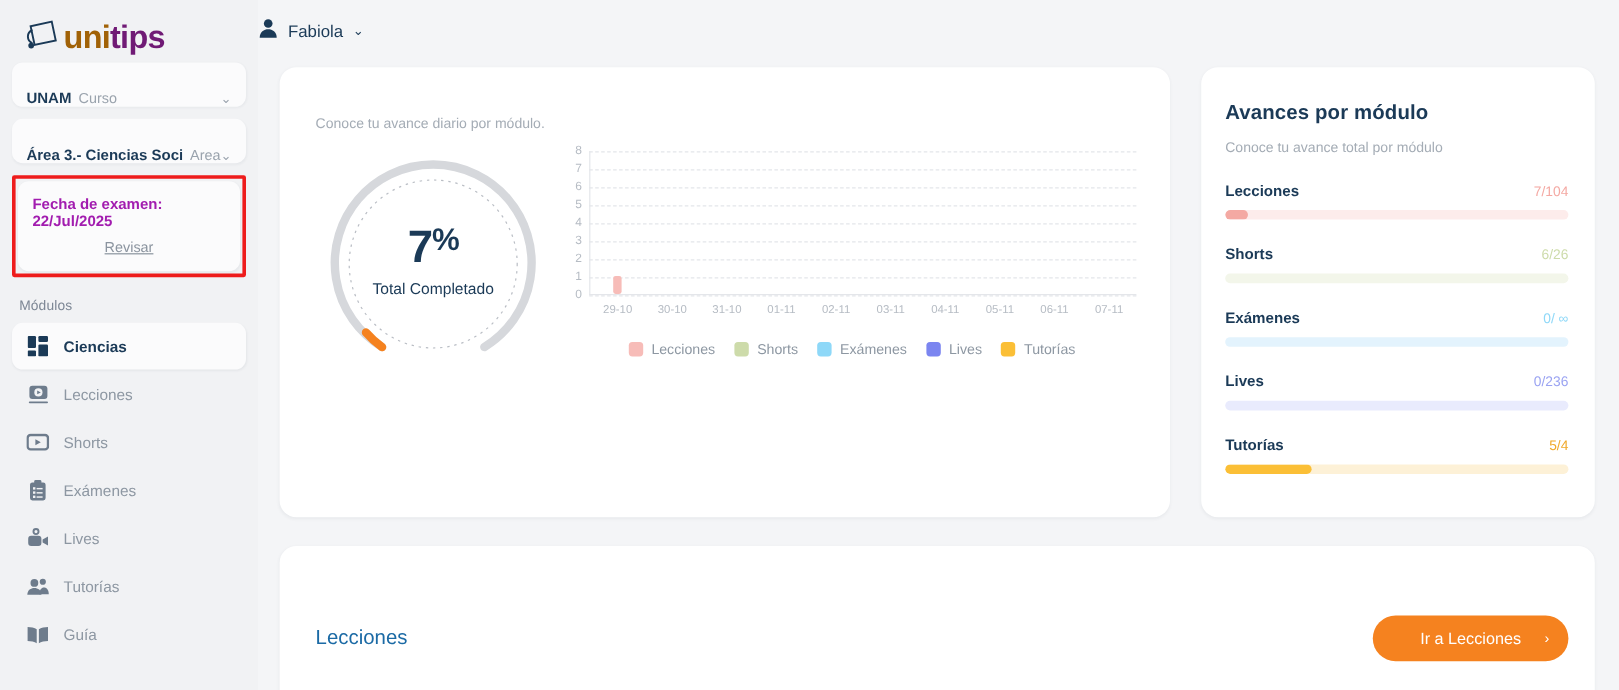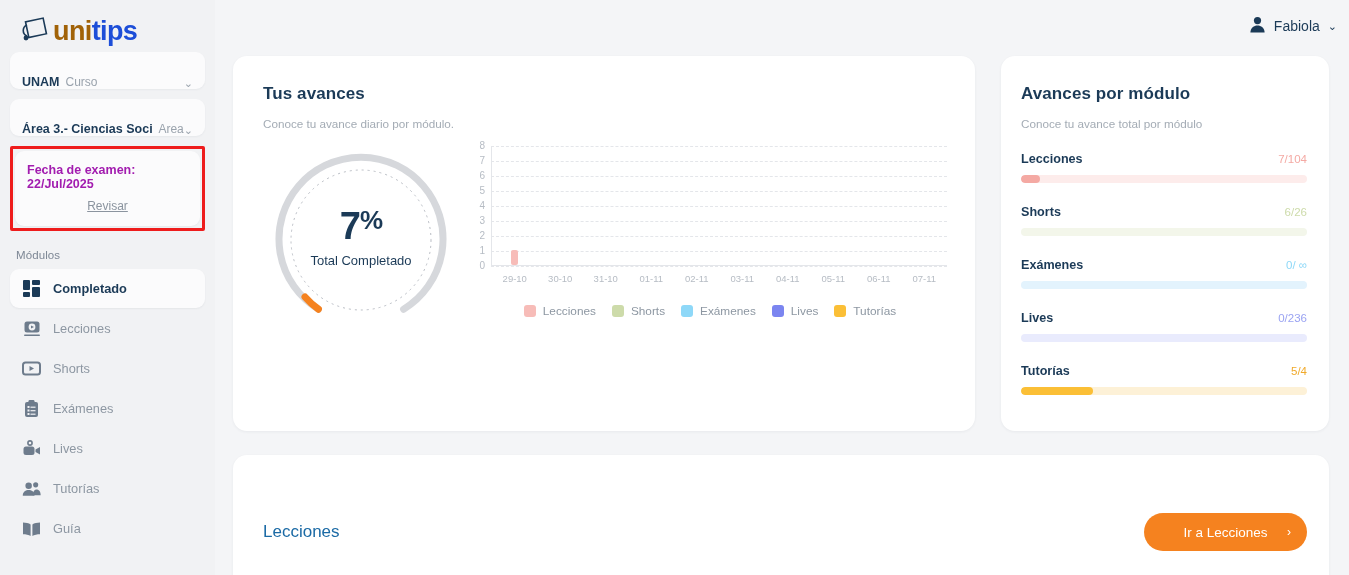--- a/index.html
+++ b/index.html
@@ -17,21 +17,21 @@
     width: 215px; min-width: 215px; height: 575px;
     background: #f1f2f4;
     padding: 0 10px;
     position: relative;
     z-index: 3;
   }
   .logo-wrap { padding: 10px 0 0 8px; height: 52px; display: flex; align-items: center; }
   .logo-mark { width: 34px; height: 34px; margin-right: 1px; position: relative; }
   .logo-text { font-size: 27px; font-weight: 700; letter-spacing: -0.6px; line-height: 1; }
   .logo-uni { color: #a16207; }
-  .logo-tips { color: #1d4ed8; }
+  .logo-tips { color: #701a75; }
 
   .sb-label {
     font-size: 11.5px; color: #7d8795; padding: 12px 6px 6px 6px;
     letter-spacing: 0.1px;
   }
   .select-box {
     background: #fbfbfc; border-radius: 9px; height: 37px;
     display: flex; align-items: flex-end; padding: 0 12px;
     margin-bottom: 10px; cursor: pointer;
     box-shadow: 0 1px 2px rgba(30,50,70,.05);
@@ -64,22 +64,22 @@
     margin-bottom: 1px; cursor: pointer;
   }
   .nav-item.active { background: #fbfbfc; box-shadow: 0 1px 2px rgba(30,50,70,.06); }
   .nav-item .ico { width: 19px; height: 19px; display: flex; align-items: center; justify-content: center; }
   .nav-txt { font-size: 12.8px; color: #8d97a2; }
   .nav-item.active .nav-txt { color: #1b3a57; font-weight: 700; }
 
   
   .main { flex: 1; height: 575px; position: relative; background: #f4f5f7; }
   .topbar {
-    height: 52px; display: flex; align-items: center; justify-content: flex-end;
-    padding-right: 12px;
+    height: 52px; display: flex; align-items: center; justify-content: flex-start;
+    padding-right: 32px;
   }
   .user-chip { display: flex; align-items: center; gap: 8px; cursor: pointer; }
   .user-name { font-size: 14px; color: #1b3a57; }
 
   .content { padding: 4px 14px 0 18px; }
   .row { display: flex; gap: 26px; align-items: flex-start; }
 
   .card {
     background: #ffffff; border-radius: 14px;
     box-shadow: 0 1px 3px rgba(28,48,70,.06);
@@ -190,21 +190,21 @@
     <nav class="nav">
       <div class="nav-item active">
         <span class="ico">
           <svg width="17" height="17" viewBox="0 0 17 17">
               <rect x="0" y="0" width="7" height="10" rx="1" fill="#1b3a57"></rect>
               <rect x="9" y="0" width="8" height="5" rx="1" fill="#1b3a57"></rect>
               <rect x="9" y="7" width="8" height="10" rx="1" fill="#1b3a57"></rect>
               <rect x="0" y="12" width="7" height="5" rx="1" fill="#1b3a57"></rect>
             </svg>
         </span>
-        <span class="nav-txt">Completado</span>
+        <span class="nav-txt">Ciencias</span>
       </div>
       <div class="nav-item">
         <span class="ico">
           <svg width="18" height="18" viewBox="0 0 18 18">
               <rect x="1.5" y="1.5" width="15" height="11" rx="2.5" fill="#6e7c8c"></rect>
               <circle cx="9" cy="7" r="3.4" fill="#f1f2f4"></circle>
               <path d="M8 5.4 L11 7 L8 8.6 Z" fill="#6e7c8c"></path>
               <rect x="1" y="14.5" width="16" height="1.6" rx=".8" fill="#6e7c8c"></rect>
             </svg>
         </span>
@@ -278,21 +278,20 @@
         </span>
         <span class="user-name">Fabiola</span>
         <span class="chev" style="color:#1b3a57;margin-left:0">⌄</span>
       </div>
     </header>
 
     <div class="content">
       <div class="row">
 
         <div class="card card-advances">
-          <div class="card-title">Tus avances</div>
           <div class="card-sub">Conoce tu avance diario por módulo.</div>
 
           <div class="adv-body">
 
             <div class="gauge">
               <svg viewBox="0 0 196 196">
                 <path d="M 55.4 167.2 A 82 82 0 1 1 140.6 167.2" fill="none" stroke="#d6d8dc" stroke-width="7" stroke-linecap="round"></path>
                 <path d="M 55.4 167.2 A 82 82 0 0 1 42.0 155.0" fill="none" stroke="#f5821f" stroke-width="7" stroke-linecap="round"></path>
                 <circle cx="98" cy="98" r="70" fill="none" stroke="#b9bdc4" stroke-width="1" stroke-dasharray="2 4"></circle>
               </svg>

